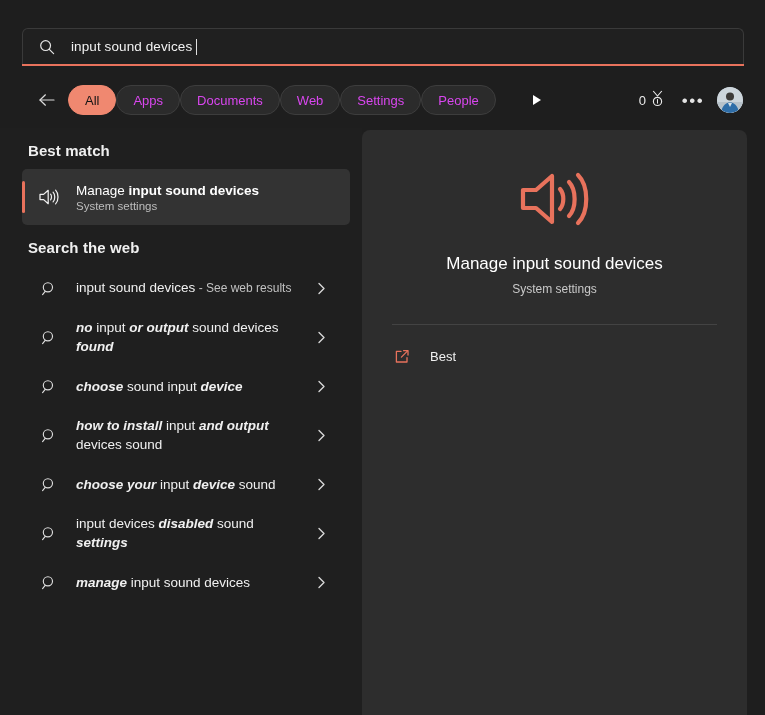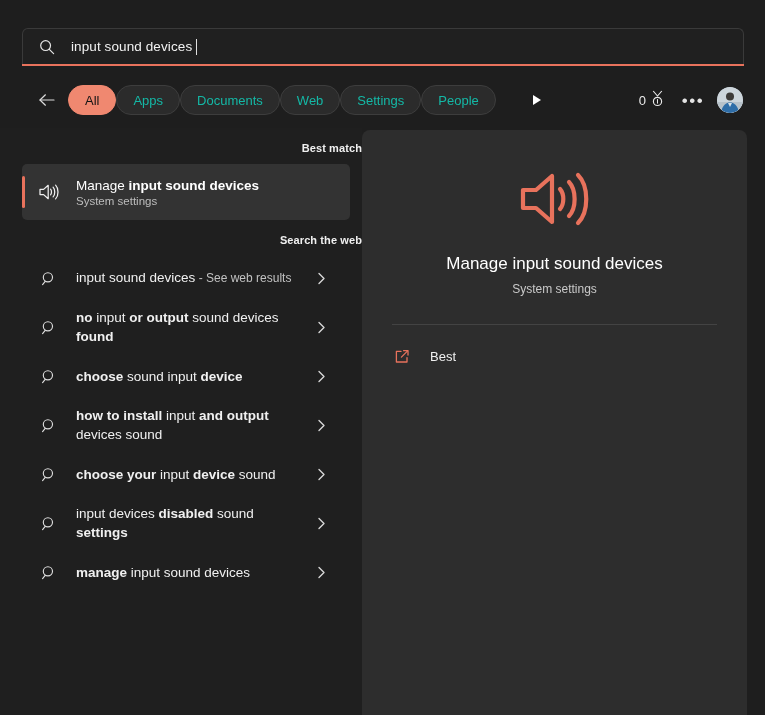--- a/index.html
+++ b/index.html
@@ -104,21 +104,21 @@
   }
   .pill {
     height: 30px;
     padding: 0 16px;
     border-radius: 16px;
     background: #2b2b2b;
     border: 1px solid #3d3d3d;
     display: flex;
     align-items: center;
     font-size: 13px;
-    color: #14b8a6;
+    color: #d946ef;
     white-space: nowrap;
     flex: 0 0 auto;
   }
   .pill.active {
     background: #f08870;
     border-color: #f08870;
     color: #141414;
     font-weight: 400;
   }
   .scroll-arrow {
@@ -174,26 +174,25 @@
   .left-pane {
     position: absolute;
     left: 0;
     top: 128px;
     width: 362px;
     height: 587px;
     background: #1f1f1f;
     overflow: hidden;
   }
   .section-title {
-    font-size: 11px;
+    font-size: 15px;
     font-weight: 700;
     color: #f0f0f0;
     padding: 14px 0 6px 28px;
     letter-spacing: .1px;
-    text-align: right;
   }
 
   
   .best-match-row {
     position: relative;
     margin: 4px 12px 0 22px;
     height: 56px;
     background: #333333;
     border-radius: 5px;
     display: flex;
@@ -245,21 +244,21 @@
     color: #dedede;
   }
   .web-label {
     flex: 1 1 auto;
     font-size: 13.5px;
     color: #f0f0f0;
     line-height: 19px;
     padding-right: 12px;
     max-width: 232px;
   }
-  .web-label b { font-weight: 700; }
+  .web-label b { font-weight: 700; font-style: italic; }
   .web-label .muted { color: #c2c2c2; font-size: 12px; }
   .web-chev {
     width: 26px;
     flex: 0 0 26px;
     display: flex;
     align-items: center;
     justify-content: center;
     color: #d8d8d8;
     margin-right: 6px;
   }

